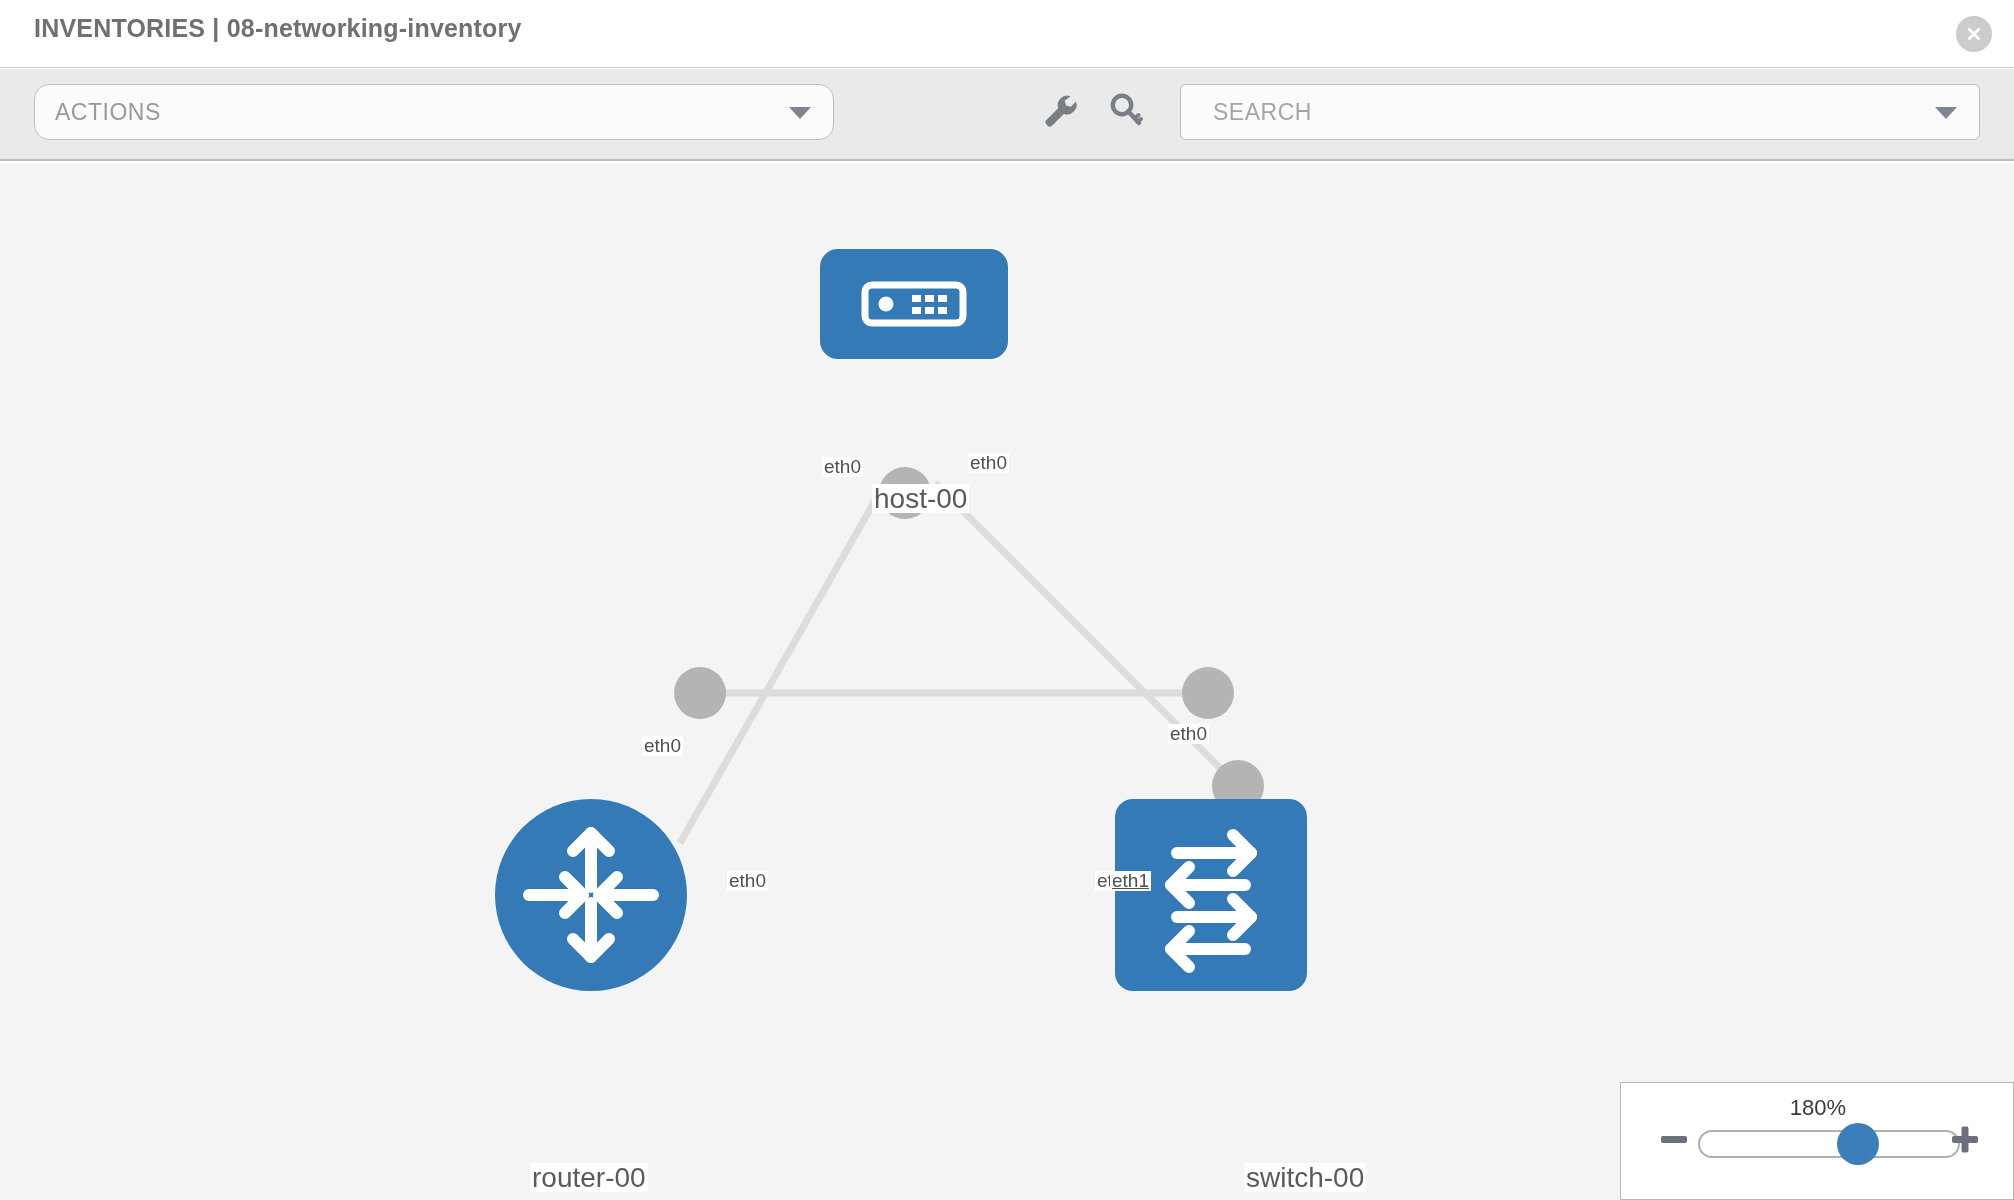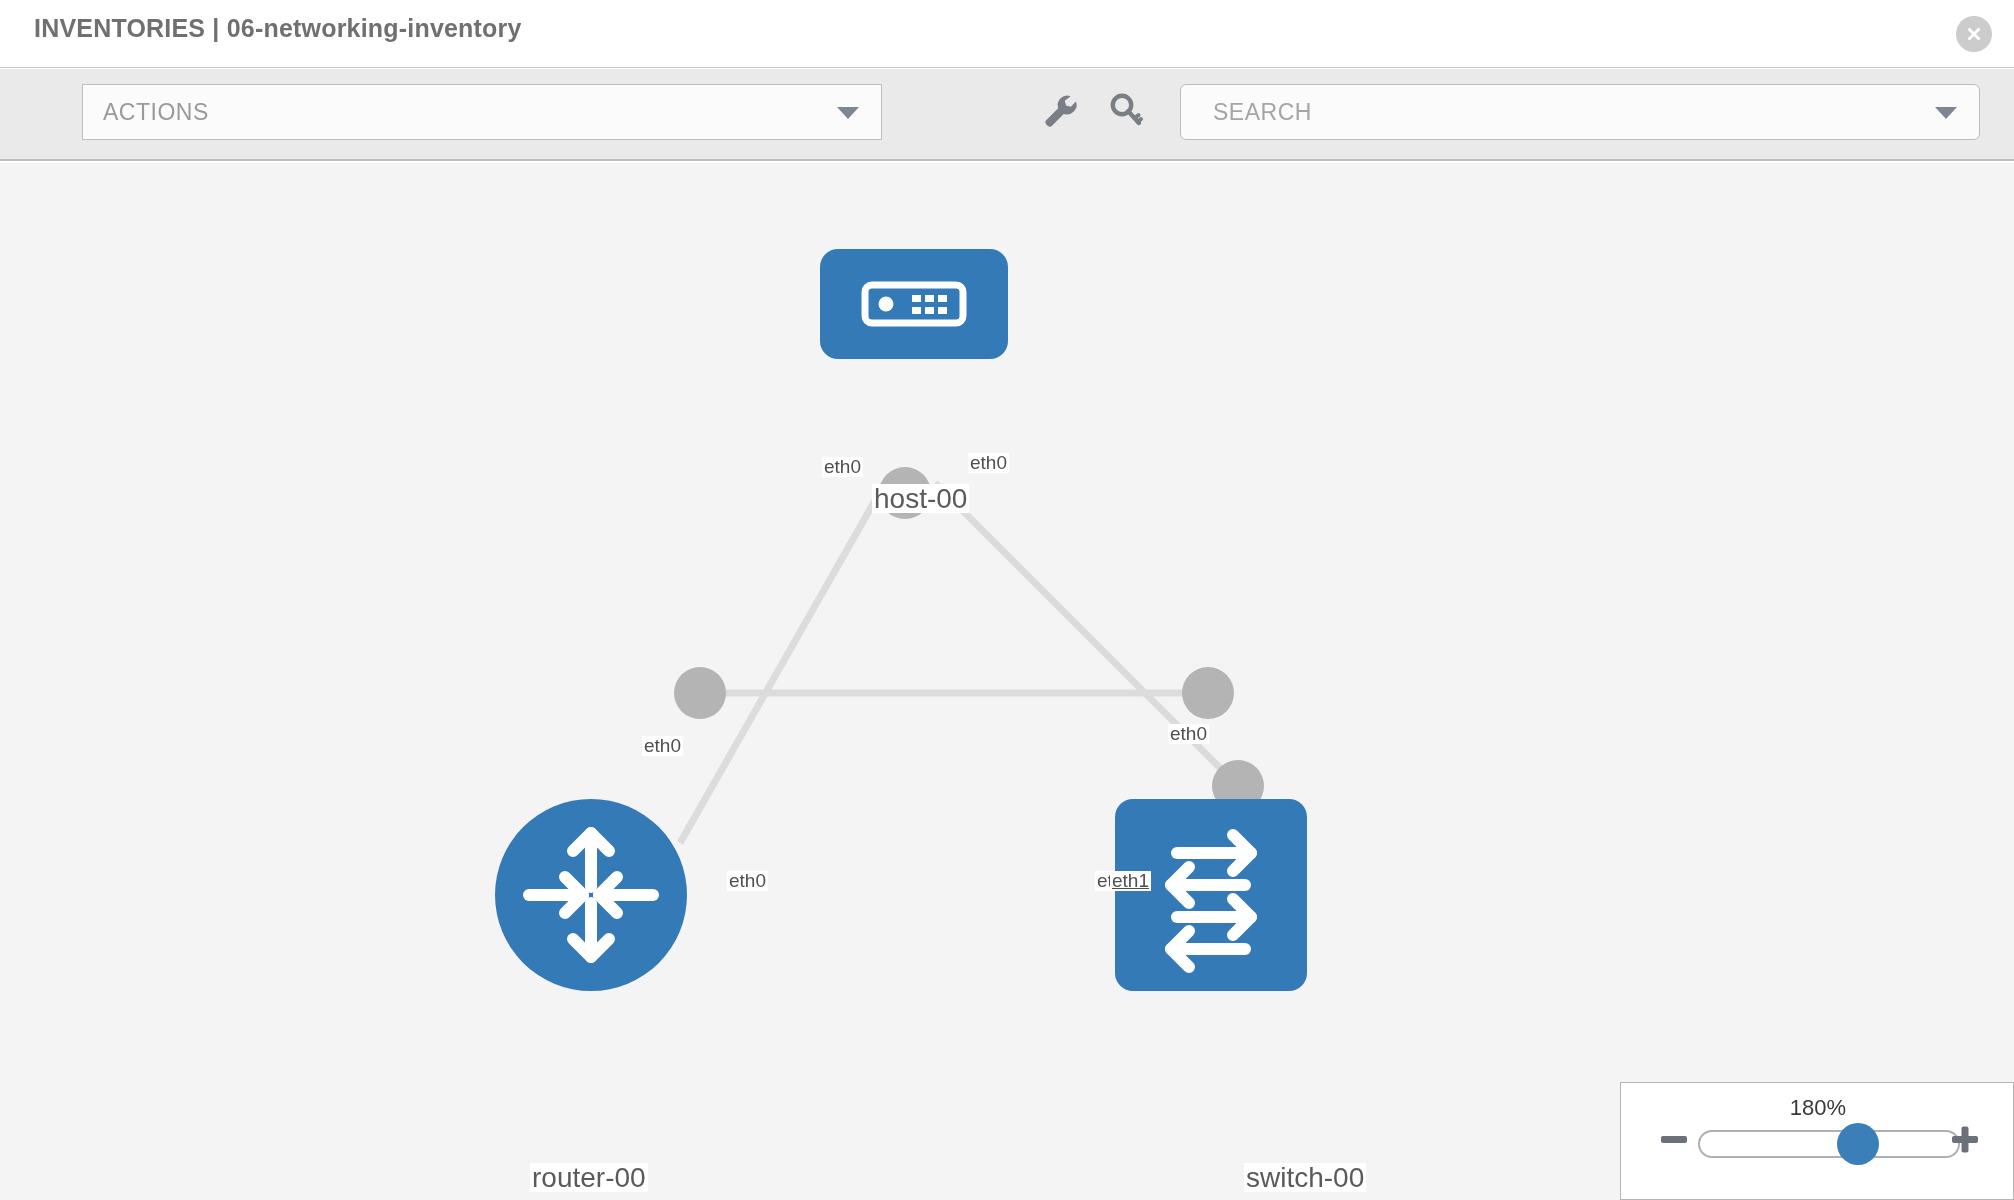--- a/index.html
+++ b/index.html
@@ -45,23 +45,22 @@
     position: absolute; left: 0; top: 69px;
     width: 2014px; height: 92px;
     background: #eaeaea;
     border-bottom: 2px solid #bdbdbd;
   }
   .actions-select {
     position: absolute; left: 34px; top: 84px;
     width: 800px; height: 56px;
     background: #fbfbfb;
     border: 1px solid #bdbdbd;
-    border-radius: 0;
-    cursor: pointer;
-    margin-left: 48px;
+    border-radius: 15px;
+    cursor: pointer;
   }
   .actions-label {
     position: absolute; left: 20px; top: 14px;
     font-size: 23px; color: #9a9a9a;
     letter-spacing: 0.5px;
   }
   .caret {
     position: absolute;
     width: 0; height: 0;
     border-left: 11px solid transparent;
@@ -169,21 +168,21 @@
     background: #3b7fb8;
     cursor: grab;
   }
 </style>
 </head>
 <body>
 
 <div id="app">
 
   <div class="header">
-    <div class="page-title">INVENTORIES | 06-networking-inventory</div>
+    <div class="page-title">INVENTORIES | 08-networking-inventory</div>
     <div class="close-btn">
       <svg width="36" height="36" viewBox="0 0 36 36" aria-hidden="true">
         <path d="M11.5 13.5 L13.5 11.5 L18 16 L22.5 11.5 L24.5 13.5 L20 18 L24.5 22.5 L22.5 24.5 L18 20 L13.5 24.5 L11.5 22.5 L16 18 Z" fill="#ffffff"></path>
       </svg>
     </div>
   </div>
 
   <div class="toolbar"></div>
 
   <div class="actions-select">

